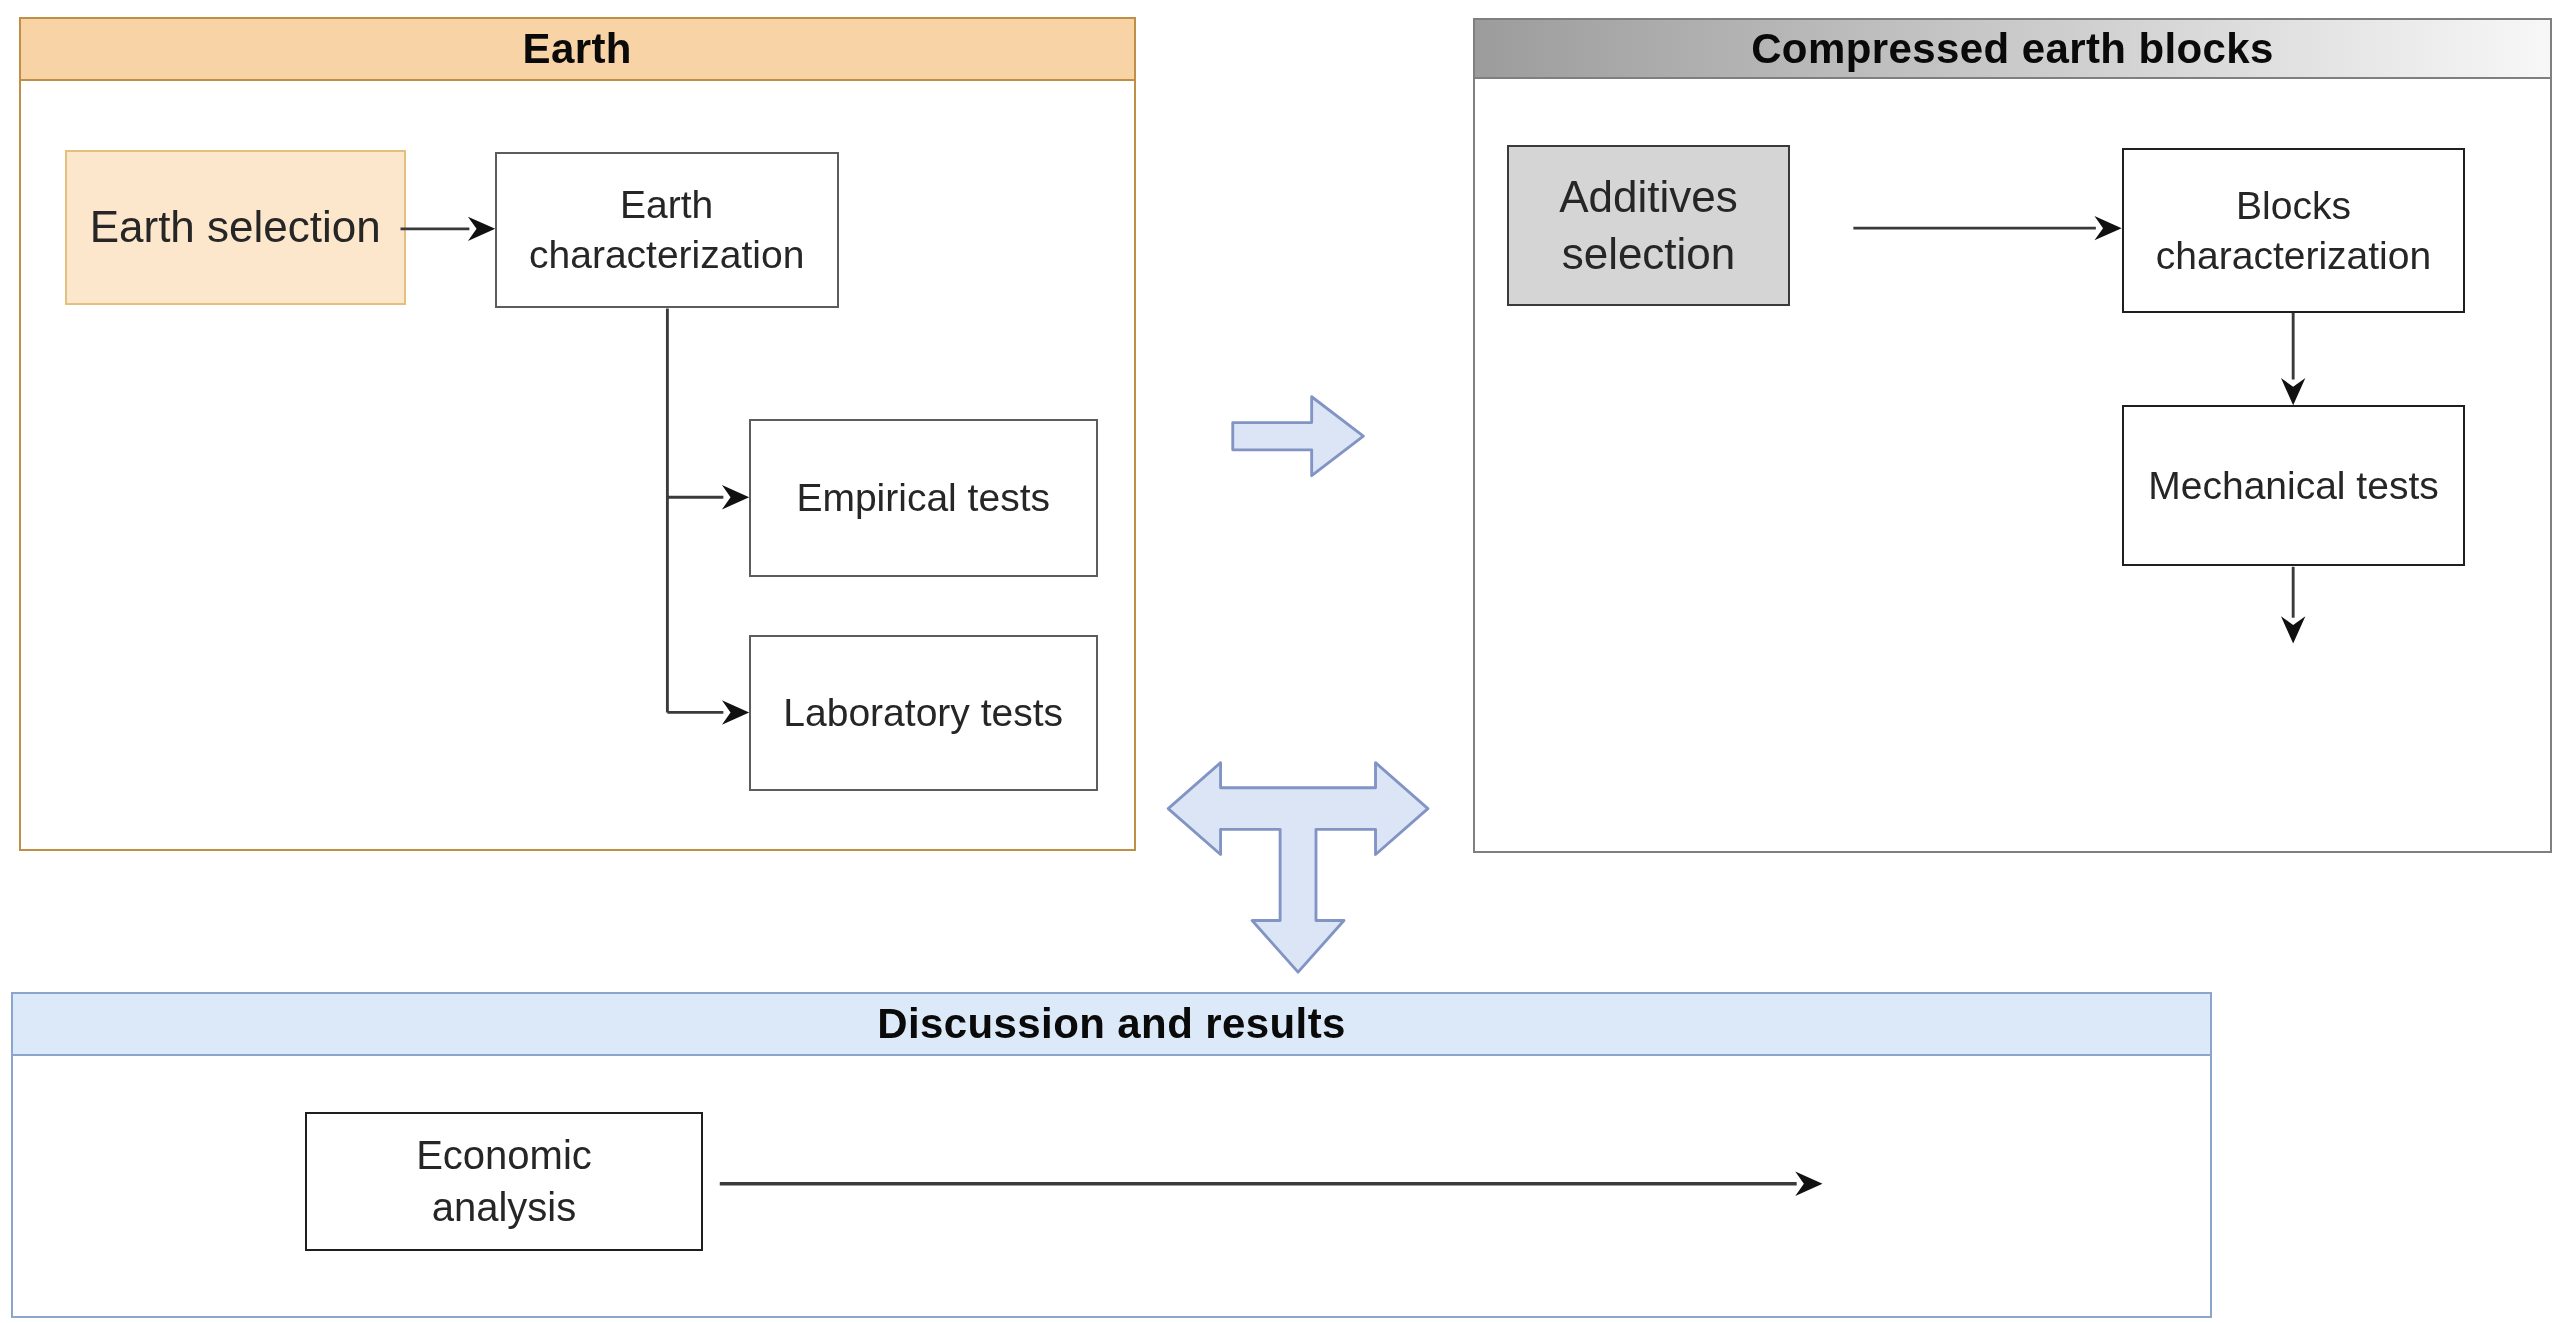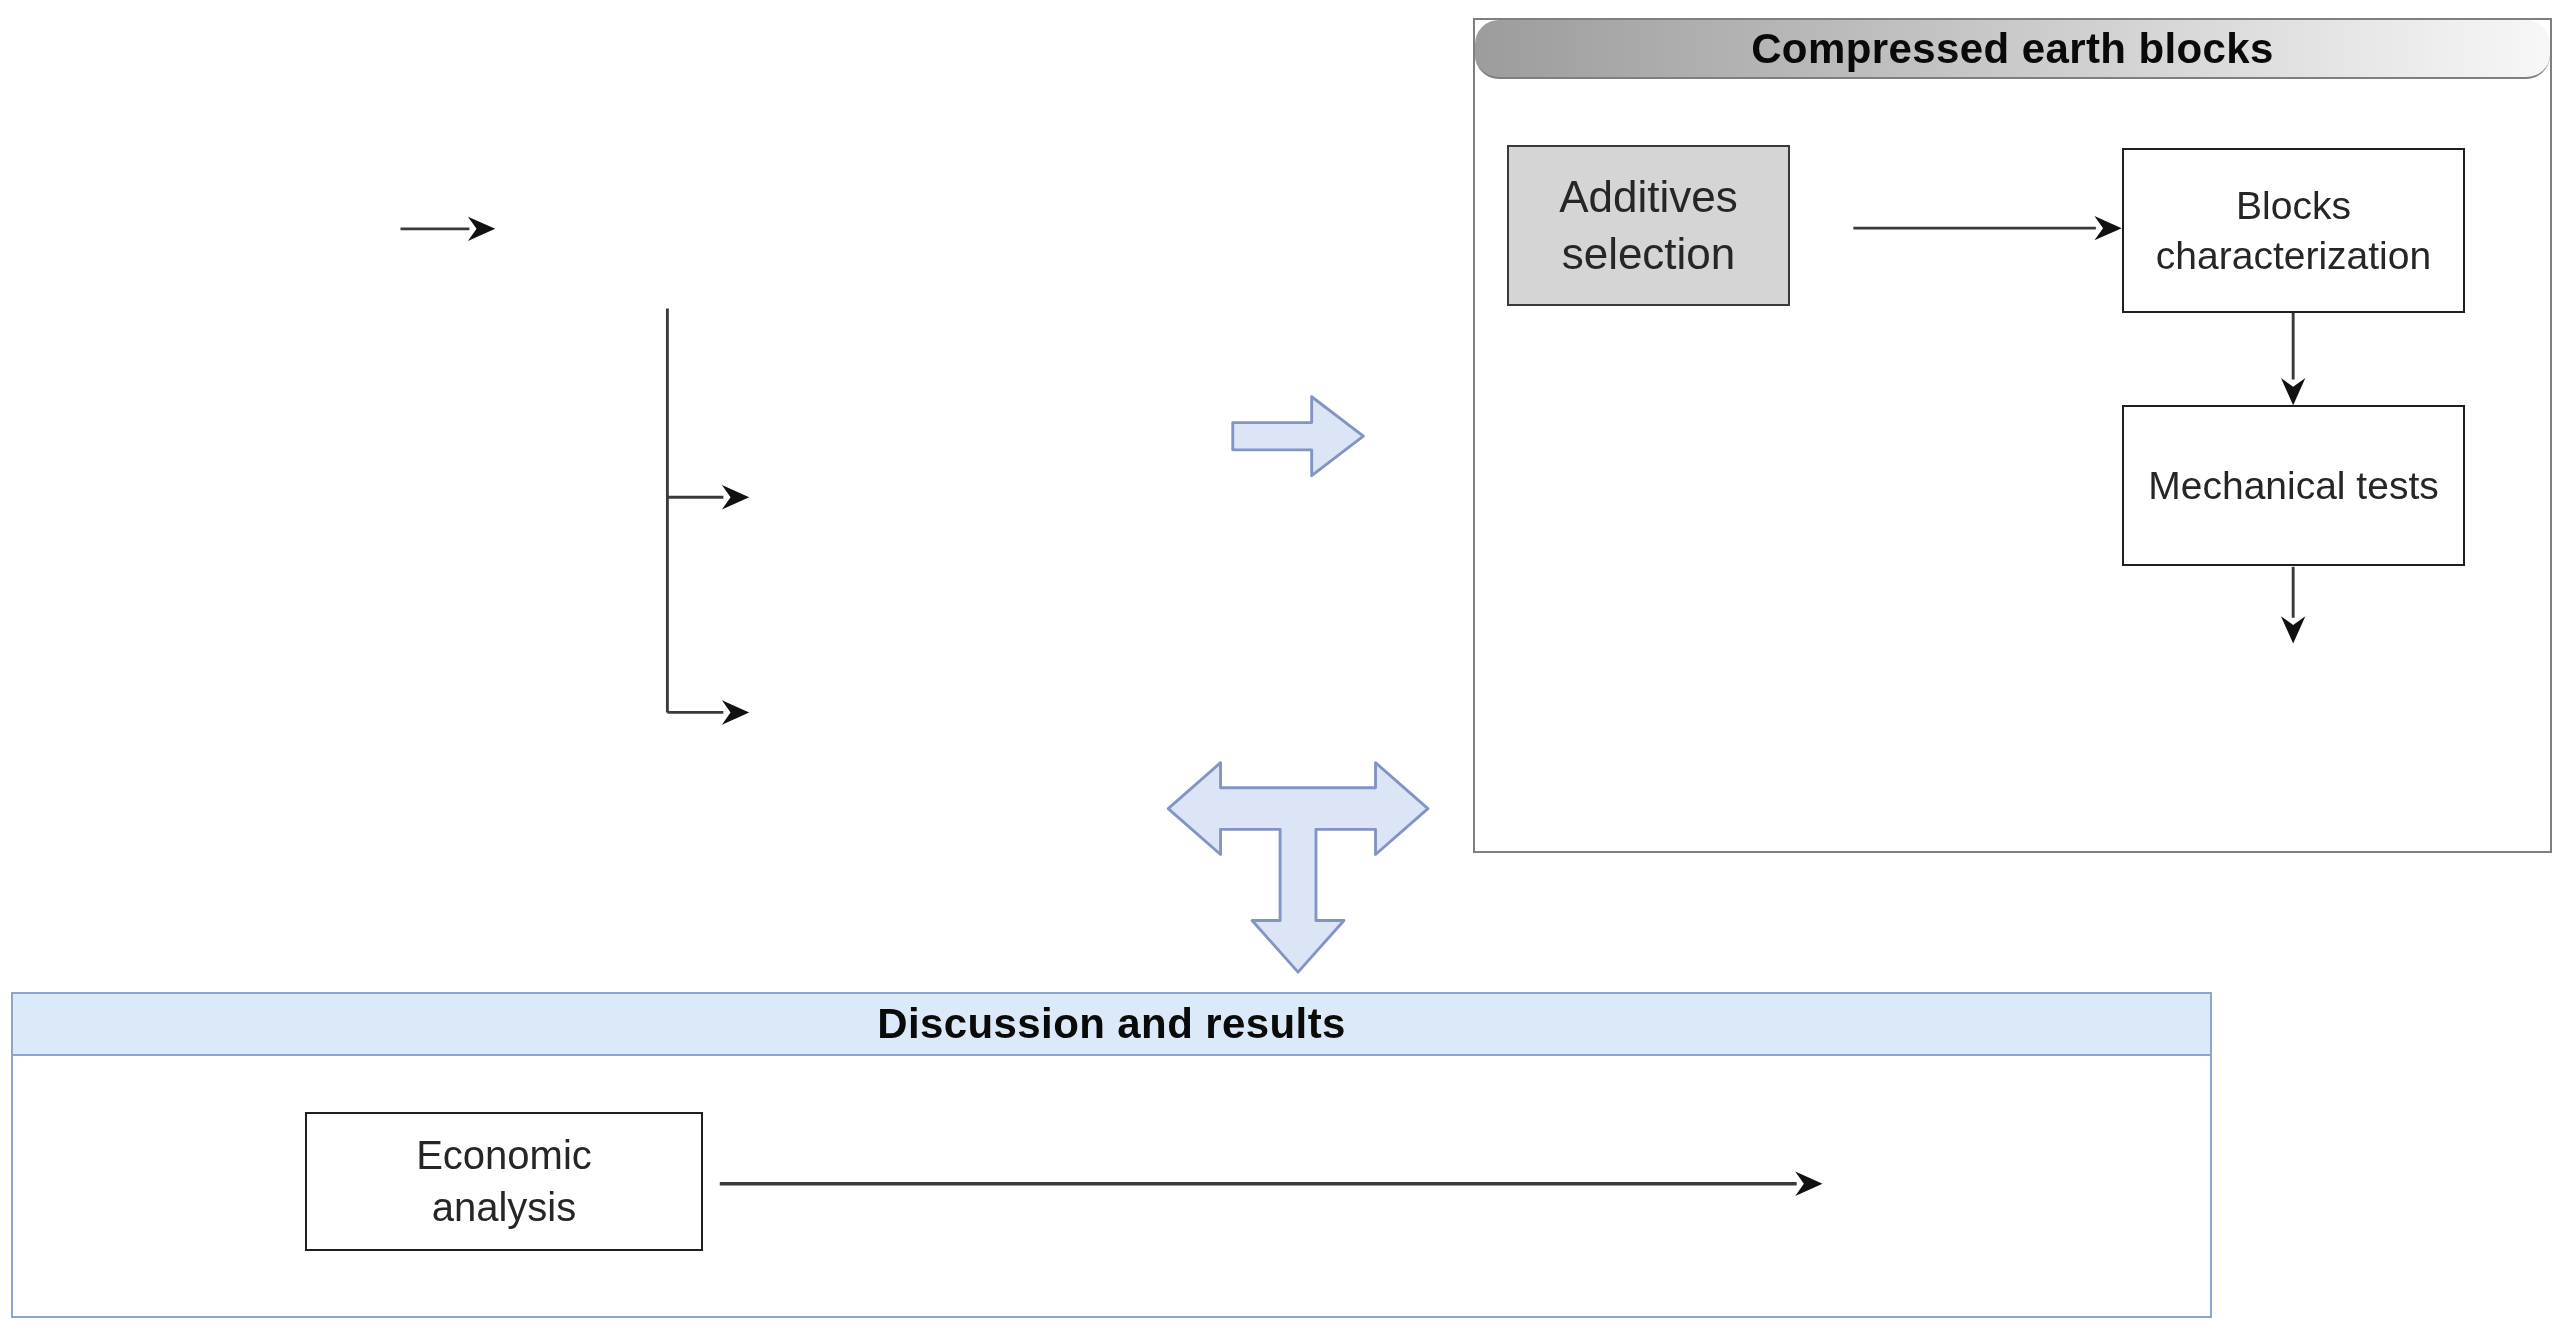--- a/index.html
+++ b/index.html
@@ -25,21 +25,21 @@
   .panel{position:absolute;box-sizing:border-box;background:#FFFFFF;}
   #earth-panel{left:18.7px;top:16.5px;width:1117px;height:834px;border:2.2px solid var(--earth-border);}
   #ceb-panel{left:1473px;top:18px;width:1079px;height:835px;border:2.2px solid var(--ceb-border);}
   #discussion-panel{left:11px;top:992px;width:2201px;height:326px;border:2.2px solid var(--discussion-border);}
 
   .panel-header{position:absolute;left:0;right:0;top:0;display:flex;align-items:center;justify-content:center;
     font-weight:bold;font-size:42px;color:#0A0A0A;letter-spacing:0.4px;}
   #earth-panel .panel-header{height:60px;background:var(--earth-header-fill);border-bottom:2.2px solid var(--earth-border);}
   #ceb-panel .panel-header{height:57px;
     background:linear-gradient(to right,var(--ceb-header-gradient-left),var(--ceb-header-gradient-right));
-    border-bottom:2.2px solid var(--ceb-border);border-radius:24px;}
+    border-bottom:2.2px solid var(--ceb-border);}
   #discussion-panel .panel-header{height:60px;background:var(--discussion-header-fill);border-bottom:2.2px solid var(--discussion-border);}
 
   .node{position:absolute;box-sizing:border-box;background:#FFFFFF;border:2.2px solid #5C5C5C;
     display:flex;align-items:center;justify-content:center;text-align:center;
     font-size:39px;line-height:1.28;color:var(--text);}
   .node .label{display:block;}
 
   
   #node-earth-selection{left:44px;top:131px;width:341px;height:155px;
     background:var(--earth-node-fill);border:2.9px solid var(--earth-node-border);font-size:44px;white-space:nowrap;}
@@ -66,20 +66,37 @@
   .connector-line{stroke:var(--connector);stroke-width:4;fill:none;}
   .connector-line.thick{stroke-width:5;}
   .arrowhead{fill:#111111;stroke:none;}
   .flow-arrow{fill:var(--flow-arrow-fill);stroke:var(--flow-arrow-stroke);stroke-width:4;stroke-linejoin:round;}
 </style>
 </head>
 <body>
 
 <div id="canvas">
 
+  <section class="panel" id="earth-panel">
+    <header class="panel-header">
+      <span>Earth</span>
+    </header>
+    <div class="node" id="node-earth-selection">
+      <span class="label">Earth selection</span>
+    </div>
+    <div class="node" id="node-earth-characterization">
+      <span class="label">Earth characterization</span>
+    </div>
+    <div class="node" id="node-empirical-tests">
+      <span class="label">Empirical tests</span>
+    </div>
+    <div class="node" id="node-laboratory-tests">
+      <span class="label">Laboratory tests</span>
+    </div>
+  </section>
 
   <section class="panel" id="ceb-panel">
     <header class="panel-header">
       <span>Compressed earth blocks</span>
     </header>
     <div class="node" id="node-additives-selection">
       <span class="label">Additives selection</span>
     </div>
     <div class="node" id="node-blocks-characterization">
       <span class="label">Blocks characterization</span>

